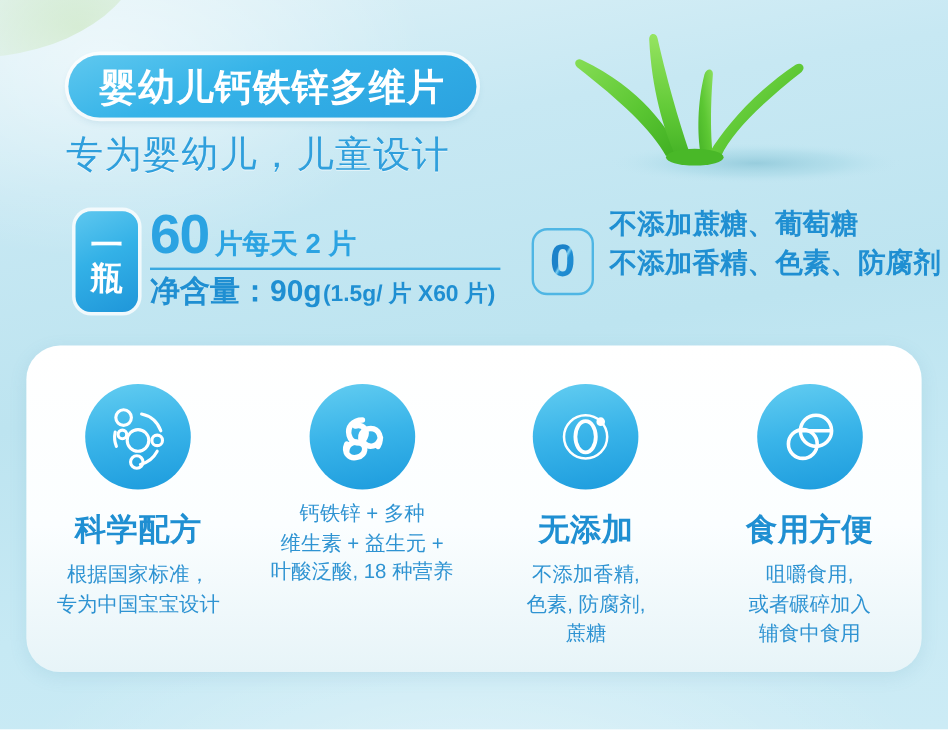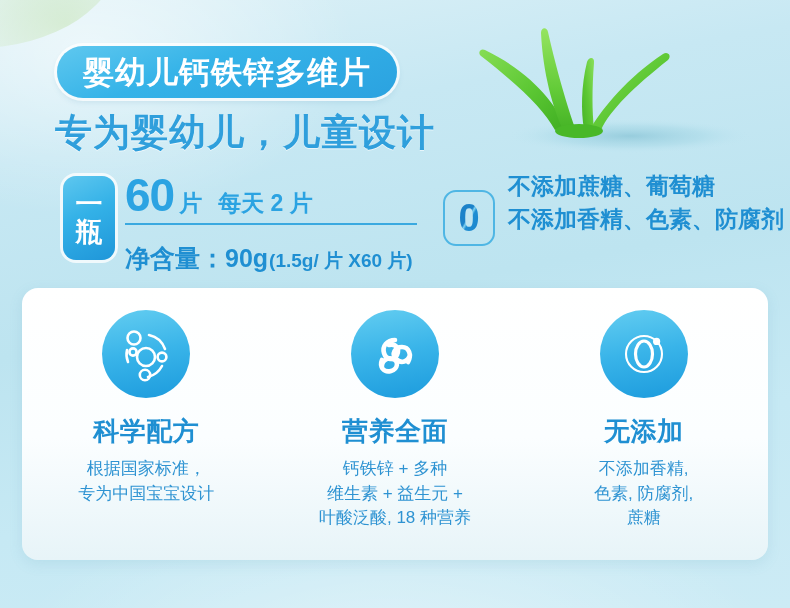--- a/index.html
+++ b/index.html
@@ -70,22 +70,22 @@
     letter-spacing: 1px;
     line-height: 1;
     white-space: nowrap;
   }
 
   .subtitle {
     position: absolute;
     left: 55px;
     top: 108px;
     color: #2f9fdc;
-    font-size: 37px;
-    font-weight: bold;
+    font-size: 31px;
+    font-weight: normal;
     letter-spacing: 1px;
     white-space: nowrap;
     text-shadow: 0 1px 0 rgba(255,255,255,0.6);
   }
 
   
   .grass {
     position: absolute;
     left: 455px;
     top: 12px;
@@ -138,32 +138,32 @@
   .spec-unit {
     color: #2ba3e2;
     font-size: 23px;
     font-weight: bold;
     margin-left: 5px;
   }
   .spec-daily {
     color: #2ba3e2;
     font-size: 23px;
     font-weight: bold;
-    margin-left: 16px;
+    margin-left: 0;
   }
   .spec-rule {
     width: 292px;
     height: 2px;
     background: #3aa9e0;
     margin-top: 1px;
   }
   .spec-line-2 {
     display: flex;
     align-items: baseline;
-    margin-top: 17px;
+    margin-top: 1px;
     white-space: nowrap;
   }
   .spec-net-label {
     color: #1f8fd2;
     font-size: 25px;
     font-weight: bold;
   }
   .spec-net-sub {
     color: #1f8fd2;
     font-size: 19px;
@@ -207,25 +207,25 @@
     white-space: nowrap;
   }
 
   
   .card {
     position: absolute;
     left: 22px;
     top: 288px;
     width: 746px;
     height: 272px;
-    border-radius: 16px;
+    border-radius: 28px;
     background: linear-gradient(180deg, #ffffff 0%, #fbfeff 55%, #e7f4f8 100%);
     box-shadow: 0 4px 14px rgba(80,150,180,0.13);
     display: flex;
-    padding-top: 22px;
+    padding-top: 32px;
     box-sizing: border-box;
   }
   .feature {
     flex: 1;
     display: flex;
     flex-direction: column;
     align-items: center;
   }
   .feat-icon {
     width: 88px;
@@ -354,35 +354,47 @@
     </div>
 
     <div class="feature">
       <div class="feat-icon">
         <svg width="56" height="56" viewBox="0 0 56 56" fill="none" stroke="#ffffff" stroke-width="4.6" stroke-linecap="round">
           <path d="M28 14 C20 14 15 20 17 27 C19 34 27 35 30 29 C33 23 29 17 22 19"></path>
           <path d="M41 36 C45 29 42 21 35 21 C28 21 24 28 29 33 C34 38 41 36 43 29"></path>
           <path d="M15 34 C12 41 17 47 24 45 C31 43 32 35 26 33 C20 31 14 35 15 42"></path>
         </svg>
       </div>
-      <div class="feat-title">营养全面</div>
       <div class="feat-desc">钙铁锌 + 多种
 维生素 + 益生元 +
 叶酸泛酸, 18 种营养</div>
     </div>
 
     <div class="feature">
       <div class="feat-icon">
         <svg width="56" height="56" viewBox="0 0 56 56" fill="none" stroke="#ffffff" stroke-width="2.1">
           <circle cx="28" cy="28" r="18"></circle>
           <ellipse cx="28" cy="28" rx="8.5" ry="13" stroke-width="3.2"></ellipse>
           <circle cx="40.6" cy="15.4" r="3.6" fill="#ffffff" stroke="none"></circle>
         </svg>
       </div>
       <div class="feat-title">无添加</div>
       <div class="feat-desc">不添加香精,
 色素, 防腐剂,
 蔗糖</div>
     </div>
 
+    <div class="feature">
+      <div class="feat-icon">
+        <svg width="56" height="56" viewBox="0 0 56 56" fill="none" stroke="#ffffff" stroke-width="3">
+          <circle cx="22" cy="34" r="12"></circle>
+          <circle cx="33" cy="23" r="13" fill="url(#none)" stroke="#ffffff"></circle>
+          <path d="M21.5 23 H44.5" stroke-linecap="round"></path>
+        </svg>
+      </div>
+      <div class="feat-title">食用方便</div>
+      <div class="feat-desc">咀嚼食用,
+或者碾碎加入
+辅食中食用</div>
+    </div>
 
   </div>
 </div>
 
 </body></html>

